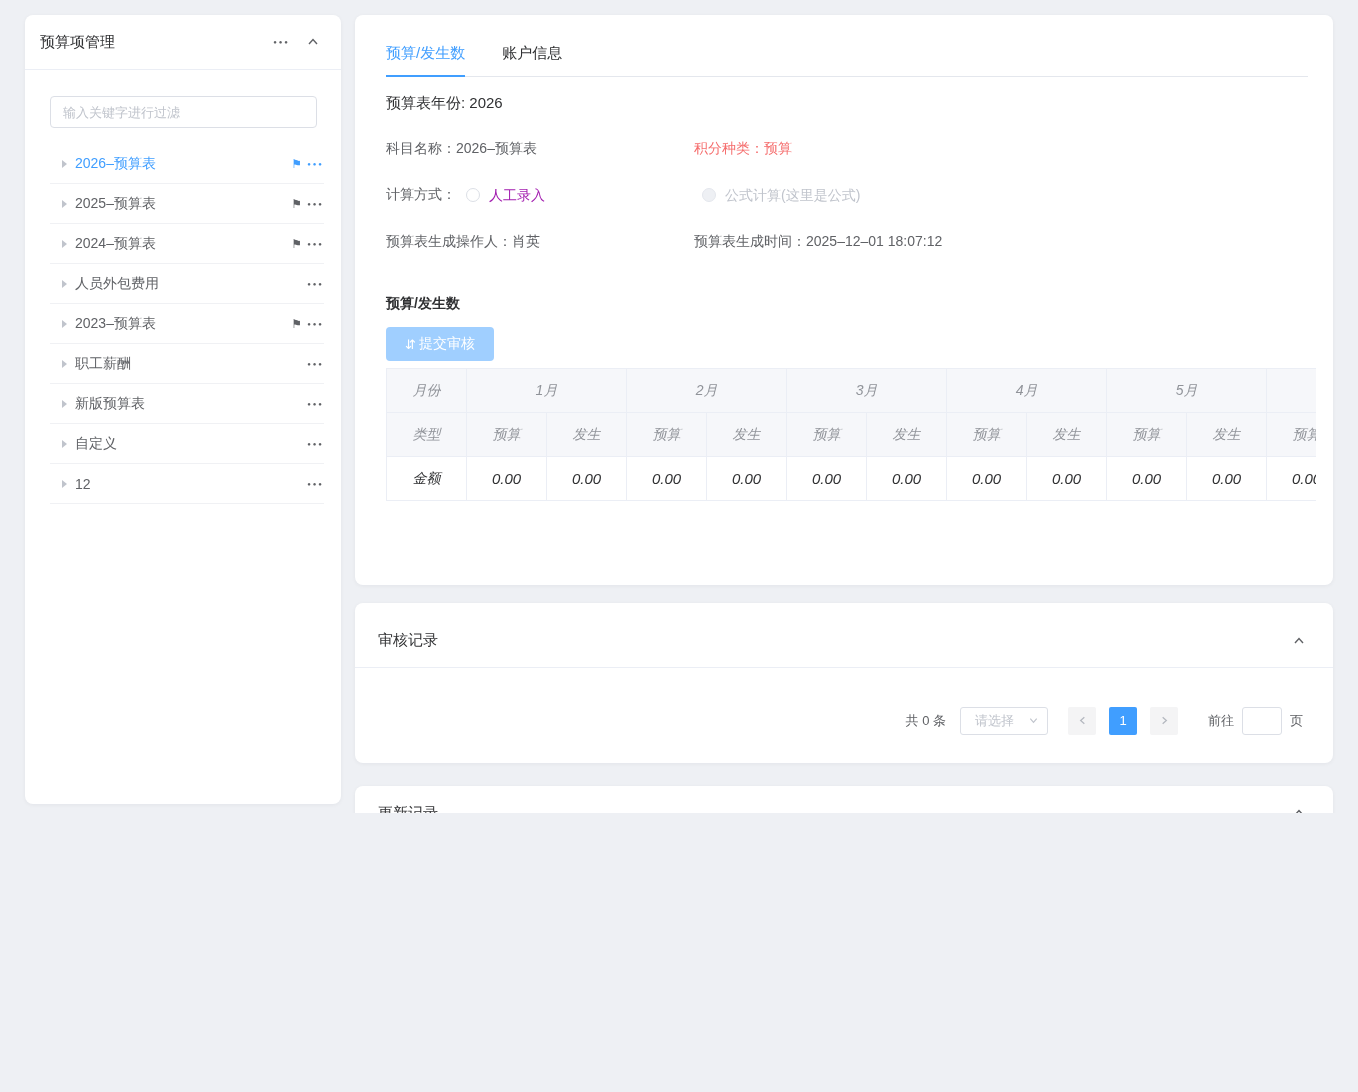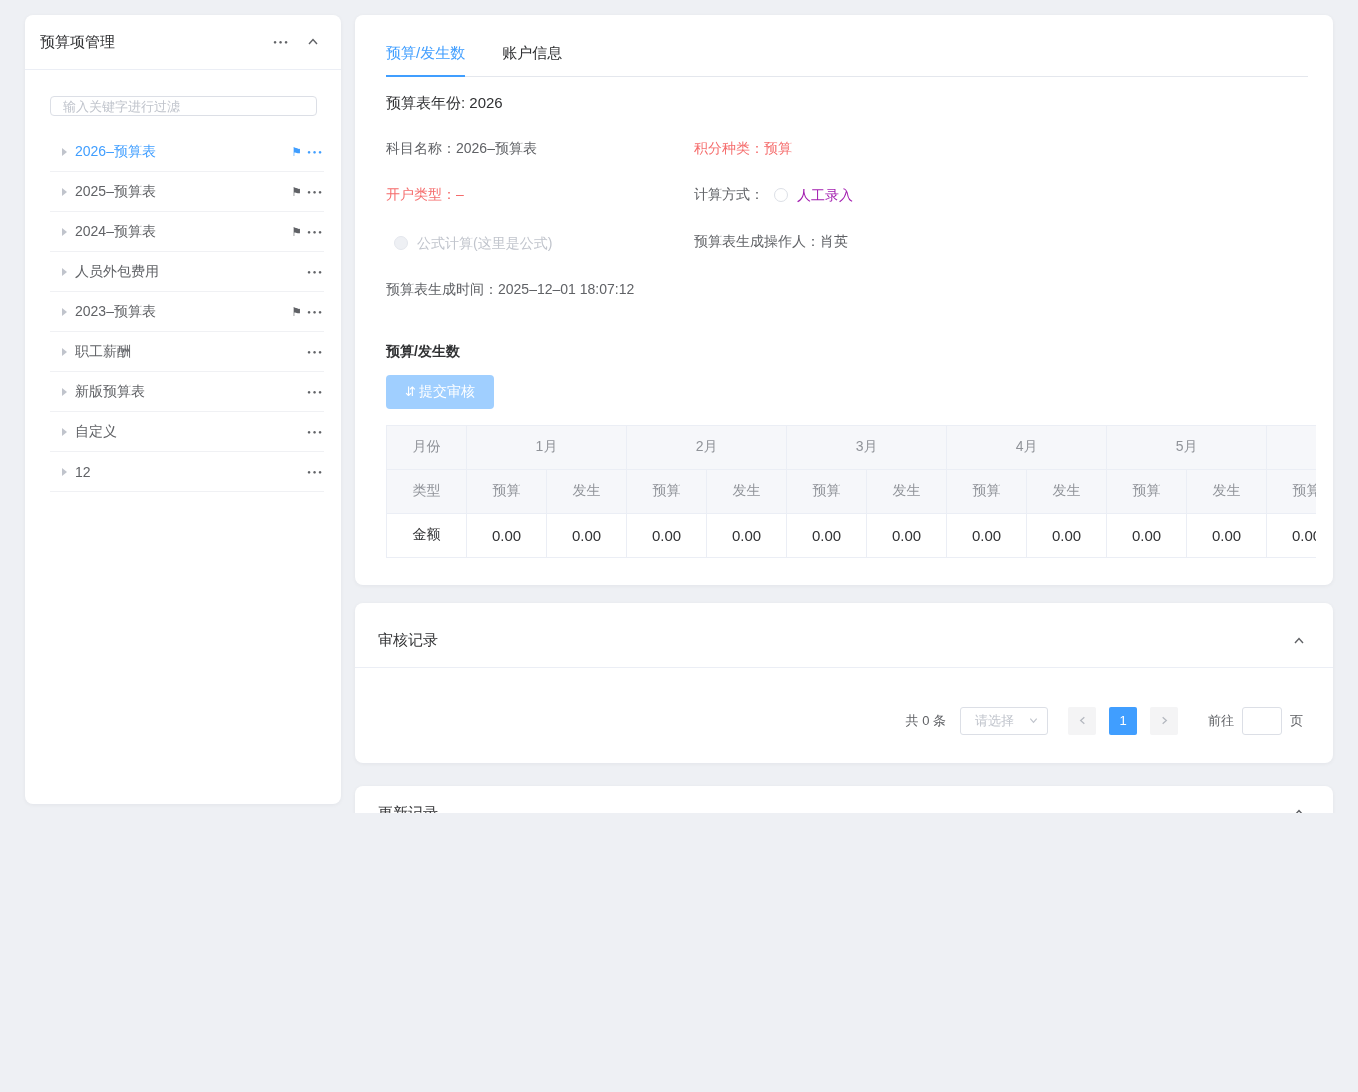--- a/index.html
+++ b/index.html
@@ -13,21 +13,21 @@
   .app { position:absolute; top:0; left:0; width:1358px; height:813px; overflow:hidden; }
   .card { position:absolute; background:#fff; border-radius:8px; box-shadow:0 1px 4px rgba(0,21,41,.05); }
 
   
   #sidebar-card { left:25px; top:15px; width:316px; height:789px; }
   .sb-header { height:55px; display:flex; align-items:center; padding:0 21px 0 15px; border-bottom:1px solid #ebeef5; }
   .sb-title { font-size:15px; font-weight:500; color:#303133; flex:1; }
   .dots { color:#606266; font-size:9px; letter-spacing:2px; line-height:1; cursor:pointer; }
   .sb-header .dots { margin-right:16px; }
   .chev { display:inline-flex; cursor:pointer; }
-  .search-box { margin:26px 24px 0 25px; height:20px; border:1px solid #dcdfe6; border-radius:4px; display:flex; align-items:center; background:#fff; }
+  .search-box { margin:26px 24px 0 25px; height:32px; border:1px solid #dcdfe6; border-radius:4px; display:flex; align-items:center; background:#fff; }
   .search-box input { border:none; outline:none; width:100%; height:100%; padding:0 12px; font-size:13px; color:#606266; background:transparent; font-family:inherit; }
   .search-box input::placeholder { color:#c0c4cc; }
   .tree { list-style:none; margin-top:16px; }
   .tree-item { height:40px; display:flex; align-items:center; margin:0 17px 0 25px; border-bottom:1px solid #f0f1f4; cursor:pointer; }
   .caret { width:0; height:0; border-left:5px solid #c0c4cc; border-top:4px solid transparent; border-bottom:4px solid transparent; margin:0 8px 0 12px; flex:none; }
   .item-label { flex:1; font-size:14px; color:#606266; }
   .flag { font-size:12px; color:#606266; margin-right:5px; line-height:1; }
   .tree-item.selected .item-label, .tree-item.selected .flag, .tree-item.selected .dots { color:#409eff; }
 
   
@@ -42,21 +42,21 @@
   .field-red { color:#f56c6c; }
   .radio { display:inline-flex; align-items:center; gap:9px; vertical-align:middle; cursor:pointer; }
   .radio-circle { width:14px; height:14px; border-radius:50%; border:1px solid #dcdfe6; background:#fff; flex:none; }
   .radio-label { color:#a21caf; font-size:14px; }
   .radio.disabled { cursor:not-allowed; }
   .radio.disabled .radio-circle { background:#eef0f4; border-color:#e4e7ed; }
   .radio.disabled .radio-label { color:#c0c4cc; }
   .section-title { margin-top:42px; font-size:14px; font-weight:bold; color:#303133; line-height:20px; }
   .submit-btn { margin-top:14px; height:34px; padding:0 19px; background:#a0cfff; color:#fff; border:none; border-radius:4px; font-size:14px; display:inline-flex; align-items:center; gap:3px; cursor:not-allowed; font-family:inherit; }
   .submit-btn .btn-icon { font-size:13px; }
-  .table-wrap { margin-top:16px; width:930px; overflow:hidden; }
+  .table-wrap { margin-top:7px; width:930px; overflow:hidden;font-style:italic; }
   table { border-collapse:collapse; table-layout:fixed; width:1040px; }
   th,td { border:1px solid #ebeef5; height:44px; text-align:center; }
   thead th { background:#f6f7fa; color:#909399; font-weight:400; font-size:14px; }
   tbody td { font-size:15px; color:#303133; background:#fff; }
   tbody td.row-label { font-size:14px; font-weight:500; }
 
   
   #audit-card { left:355px; top:603px; width:978px; height:160px; }
   #update-card { left:355px; top:786px; width:978px; height:120px; }
   .sec-header { height:54px; display:flex; align-items:center; justify-content:space-between; padding:0 27px 0 23px; font-size:15px; color:#303133; }
@@ -148,23 +148,20 @@
     </div>
     <div class="content">
       <div class="year-line">预算表年份: 2026</div>
 
       <div class="field-grid">
         <div>
           <span>科目名称：</span><span>2026–预算表</span>
         </div>
         <div class="field-red">
           <span>积分种类：</span><span>预算</span>
-        </div>
-        <div class="field-red">
-          <span>开户类型：</span><span>–</span>
         </div>
         <div>
           <span>计算方式：</span>
           <span class="radio" style="margin-left:6px;">
             <span class="radio-circle"></span>
             <span class="radio-label">人工录入</span>
           </span>
         </div>
         <div>
           <span class="radio disabled" style="margin-left:8px;">

